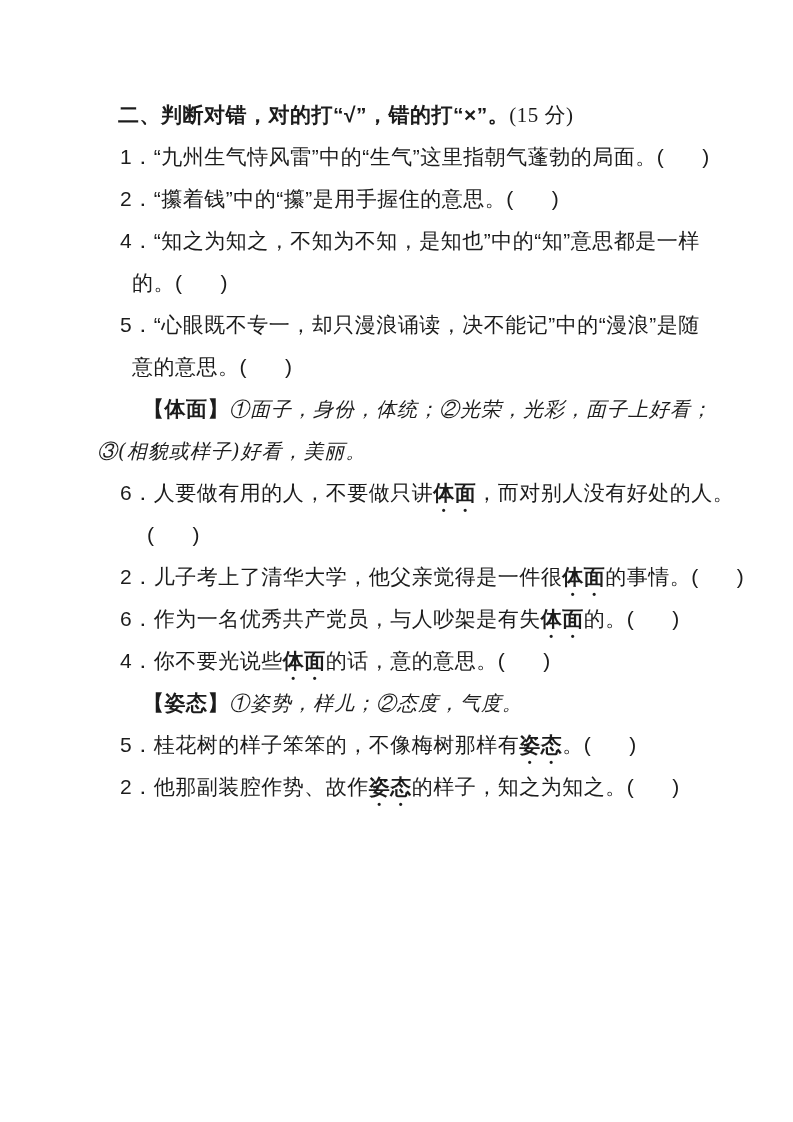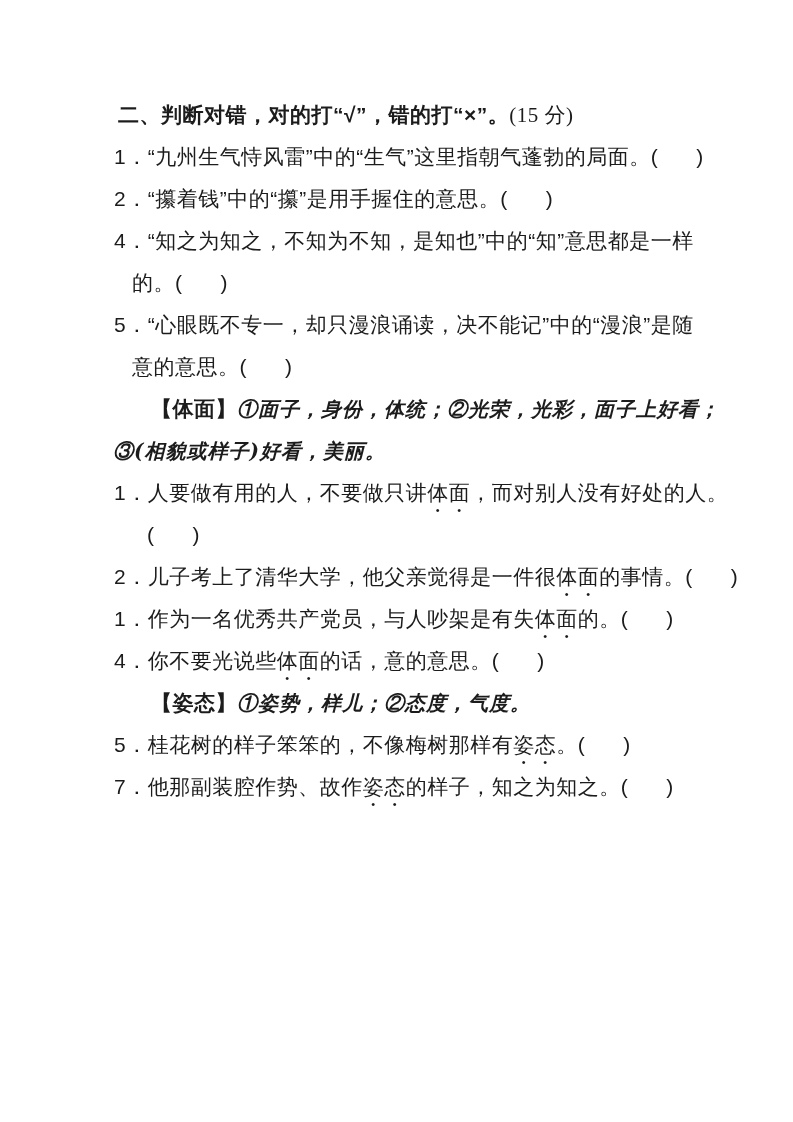--- a/index.html
+++ b/index.html
@@ -24,73 +24,72 @@
   .doc-section { display: block; }
   .line {
     white-space: pre;
     font-size: 21px;
     line-height: 42px;
     height: 42px;
     letter-spacing: 0.5px;
   }
   
   .line.heading  { margin-left: 21px; font-weight: 700; }
-  .line.item     { margin-left: 17px; }
+  .line.item     { margin-left: 23px; }
   .line.cont     { margin-left: 35px; }
   .line.def      { margin-left: 46px; }
-  .line.defcont  { margin-left: 16px;  }
+  .line.defcont  { margin-left: 0px;  }
   .line.paren    { margin-left: 50px; }
 
   .seg { display: inline; }
   .seg.bold { font-weight: 700; }
   .seg.score {
     font-family: "Liberation Serif", serif;
     font-weight: 400;
   }
   .heading .seg.score { font-weight: 400; }
   .seg.kai {
     font-family: "DejaVu Serif", serif;
     font-style: italic;
     font-size: 20px;
     letter-spacing: 1px;
-    font-weight: bold;
   }
   .seg.kai-label {
     font-weight: 700;
     font-style: normal;
     font-family: "Liberation Sans", sans-serif;
-    margin-left: 8px;
   }
   .seg.em {
     -webkit-text-emphasis: filled dot;
     -webkit-text-emphasis-position: under;
     text-emphasis: filled dot;
     text-emphasis-position: under right;
+    font-weight: bold;
   }
 </style>
 </head>
 <body style="background: rgb(255, 255, 255); color: rgb(28, 28, 28);">
 
 <main class="page">
   <div id="doc">
       <section class="doc-section">
         <div class="line heading"><span class="seg bold">二、判断对错，对的打“√”，错的打“×”。</span><span class="seg score">(15 分)</span></div>
         <div class="line item"><span class="seg plain">1．“九州生气恃风雷”中的“生气”这里指朝气蓬勃的局面。(      )</span></div>
         <div class="line item"><span class="seg plain">2．“攥着钱”中的“攥”是用手握住的意思。(      )</span></div>
         <div class="line item"><span class="seg plain">4．“知之为知之，不知为不知，是知也”中的“知”意思都是一样</span></div>
         <div class="line cont"><span class="seg plain">的。(      )</span></div>
         <div class="line item"><span class="seg plain">5．“心眼既不专一，却只漫浪诵读，决不能记”中的“漫浪”是随</span></div>
         <div class="line cont"><span class="seg plain">意的意思。(      )</span></div>
       </section>
       <section class="doc-section">
         <div class="line def"><span class="seg kai-label">【体面】</span><span class="seg kai">①面子，身份，体统；②光荣，光彩，面子上好看；</span></div>
         <div class="line defcont"><span class="seg kai">③(相貌或样子)好看，美丽。</span></div>
-        <div class="line item"><span class="seg plain">1．人要做有用的人，不要做只讲</span><span class="seg em">体面</span><span class="seg plain">，而对别人没有好处的人。</span></div>
+        <div class="line item"><span class="seg plain">6．人要做有用的人，不要做只讲</span><span class="seg em">体面</span><span class="seg plain">，而对别人没有好处的人。</span></div>
         <div class="line paren"><span class="seg plain">(      )</span></div>
         <div class="line item"><span class="seg plain">2．儿子考上了清华大学，他父亲觉得是一件很</span><span class="seg em">体面</span><span class="seg plain">的事情。(      )</span></div>
-        <div class="line item"><span class="seg plain">1．作为一名优秀共产党员，与人吵架是有失</span><span class="seg em">体面</span><span class="seg plain">的。(      )</span></div>
+        <div class="line item"><span class="seg plain">6．作为一名优秀共产党员，与人吵架是有失</span><span class="seg em">体面</span><span class="seg plain">的。(      )</span></div>
         <div class="line item"><span class="seg plain">4．你不要光说些</span><span class="seg em">体面</span><span class="seg plain">的话，意的意思。(      )</span></div>
         <div class="line def"><span class="seg kai-label">【姿态】</span><span class="seg kai">①姿势，样儿；②态度，气度。</span></div>
         <div class="line item"><span class="seg plain">5．桂花树的样子笨笨的，不像梅树那样有</span><span class="seg em">姿态</span><span class="seg plain">。(      )</span></div>
-        <div class="line item"><span class="seg plain">7．他那副装腔作势、故作</span><span class="seg em">姿态</span><span class="seg plain">的样子，知之为知之。(      )</span></div>
+        <div class="line item"><span class="seg plain">2．他那副装腔作势、故作</span><span class="seg em">姿态</span><span class="seg plain">的样子，知之为知之。(      )</span></div>
       </section>
     </div>
 </main>
 
 </body></html>

